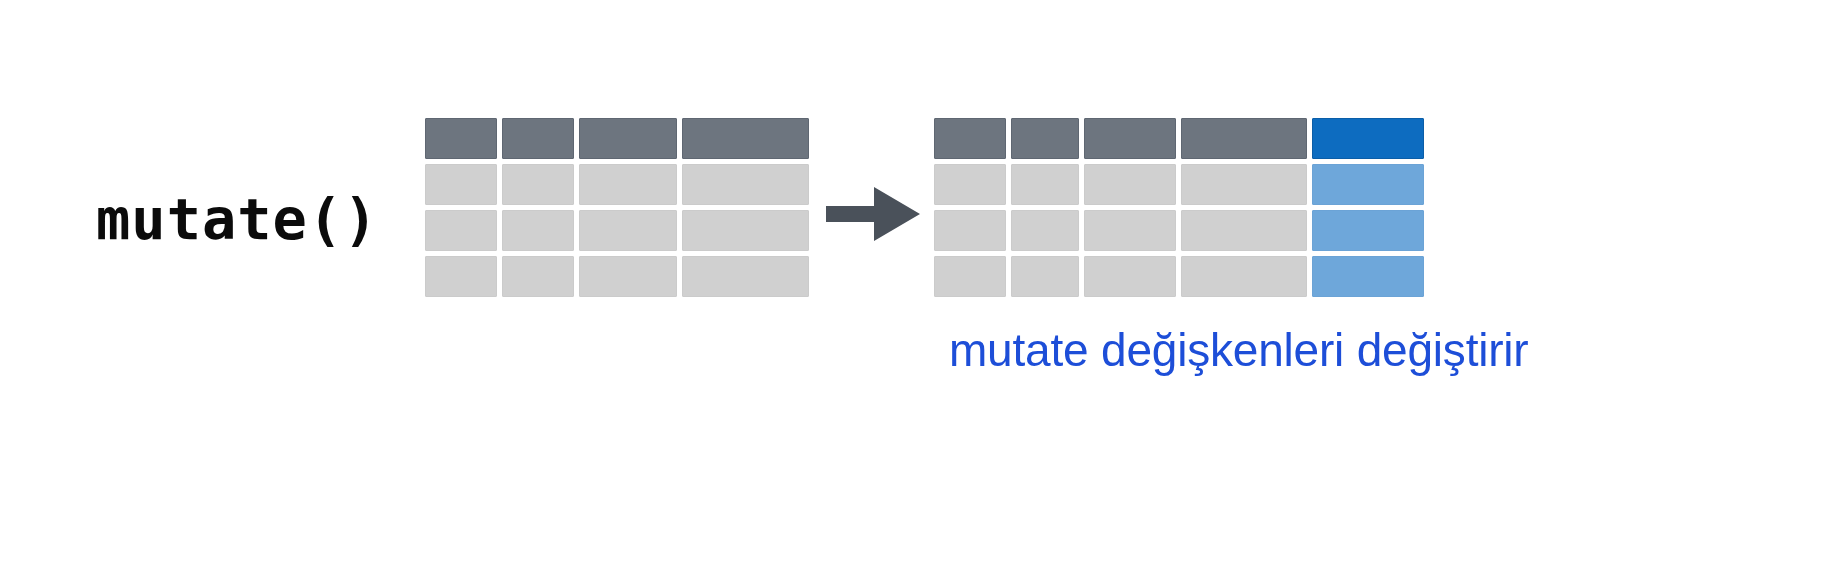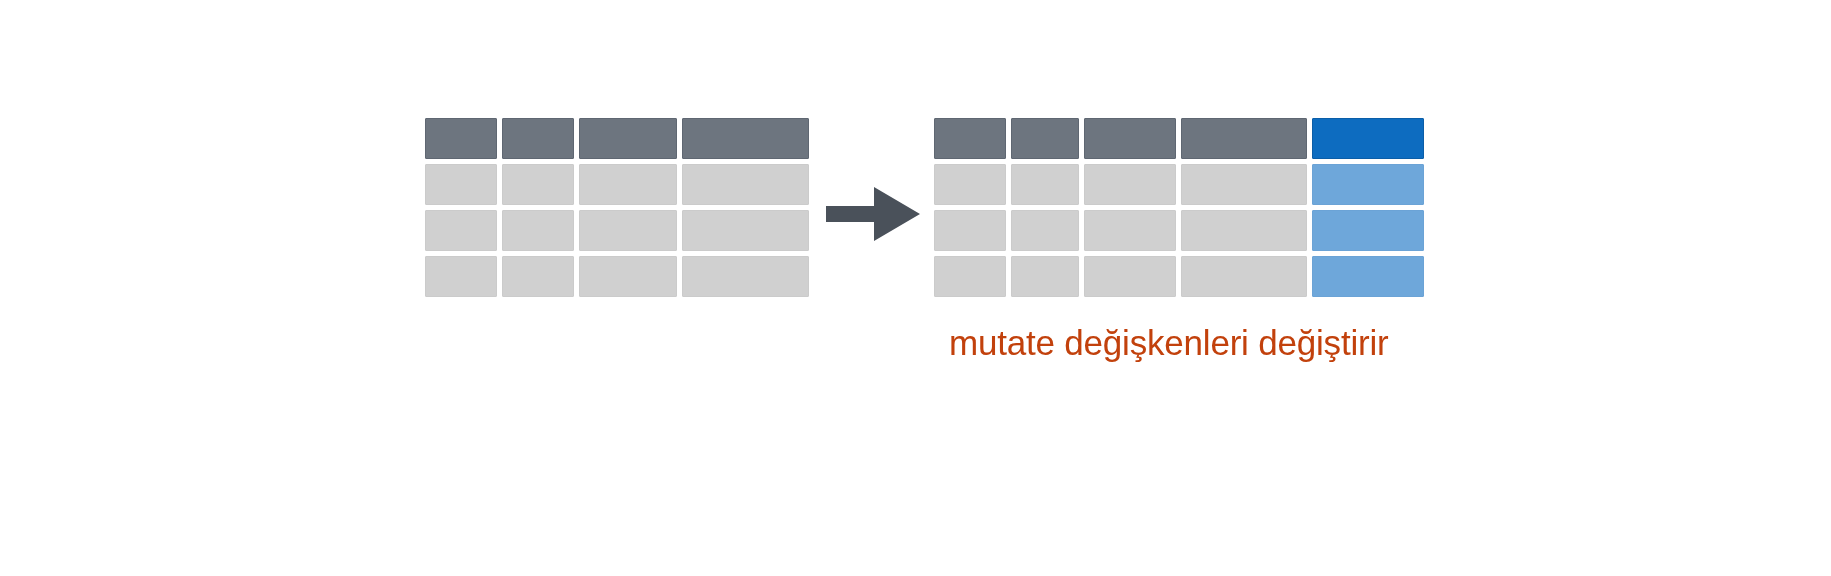--- a/index.html
+++ b/index.html
@@ -91,35 +91,36 @@
     left: 826px;
     top: 183px;
     width: 96px;
     height: 62px;
   }
 
   
   #caption {
     position: absolute;
     left: 949px;
-    top: 320px;
+    top: 328px;
     width: 700px;
-    font-size: 35px;
+    font-size: 46px;
     line-height: 45px;
-    color: #c2410c;
+    color: #1d4ed8;
     font-family: "Liberation Sans", sans-serif;
     letter-spacing: -0.2px;
   }
   #caption .cline { display: block; white-space: nowrap; }
 </style>
 </head>
 <body>
 
 <div id="stage">
 
+  <div id="fn-label">mutate()</div>
 
   <div class="tbl" id="table-before">
     <div class="trow">
       <div class="cell head c0"></div>
       <div class="cell head c1"></div>
       <div class="cell head c2"></div>
       <div class="cell head c3"></div>
     </div>
     <div class="trow">
       <div class="cell body c0"></div>

